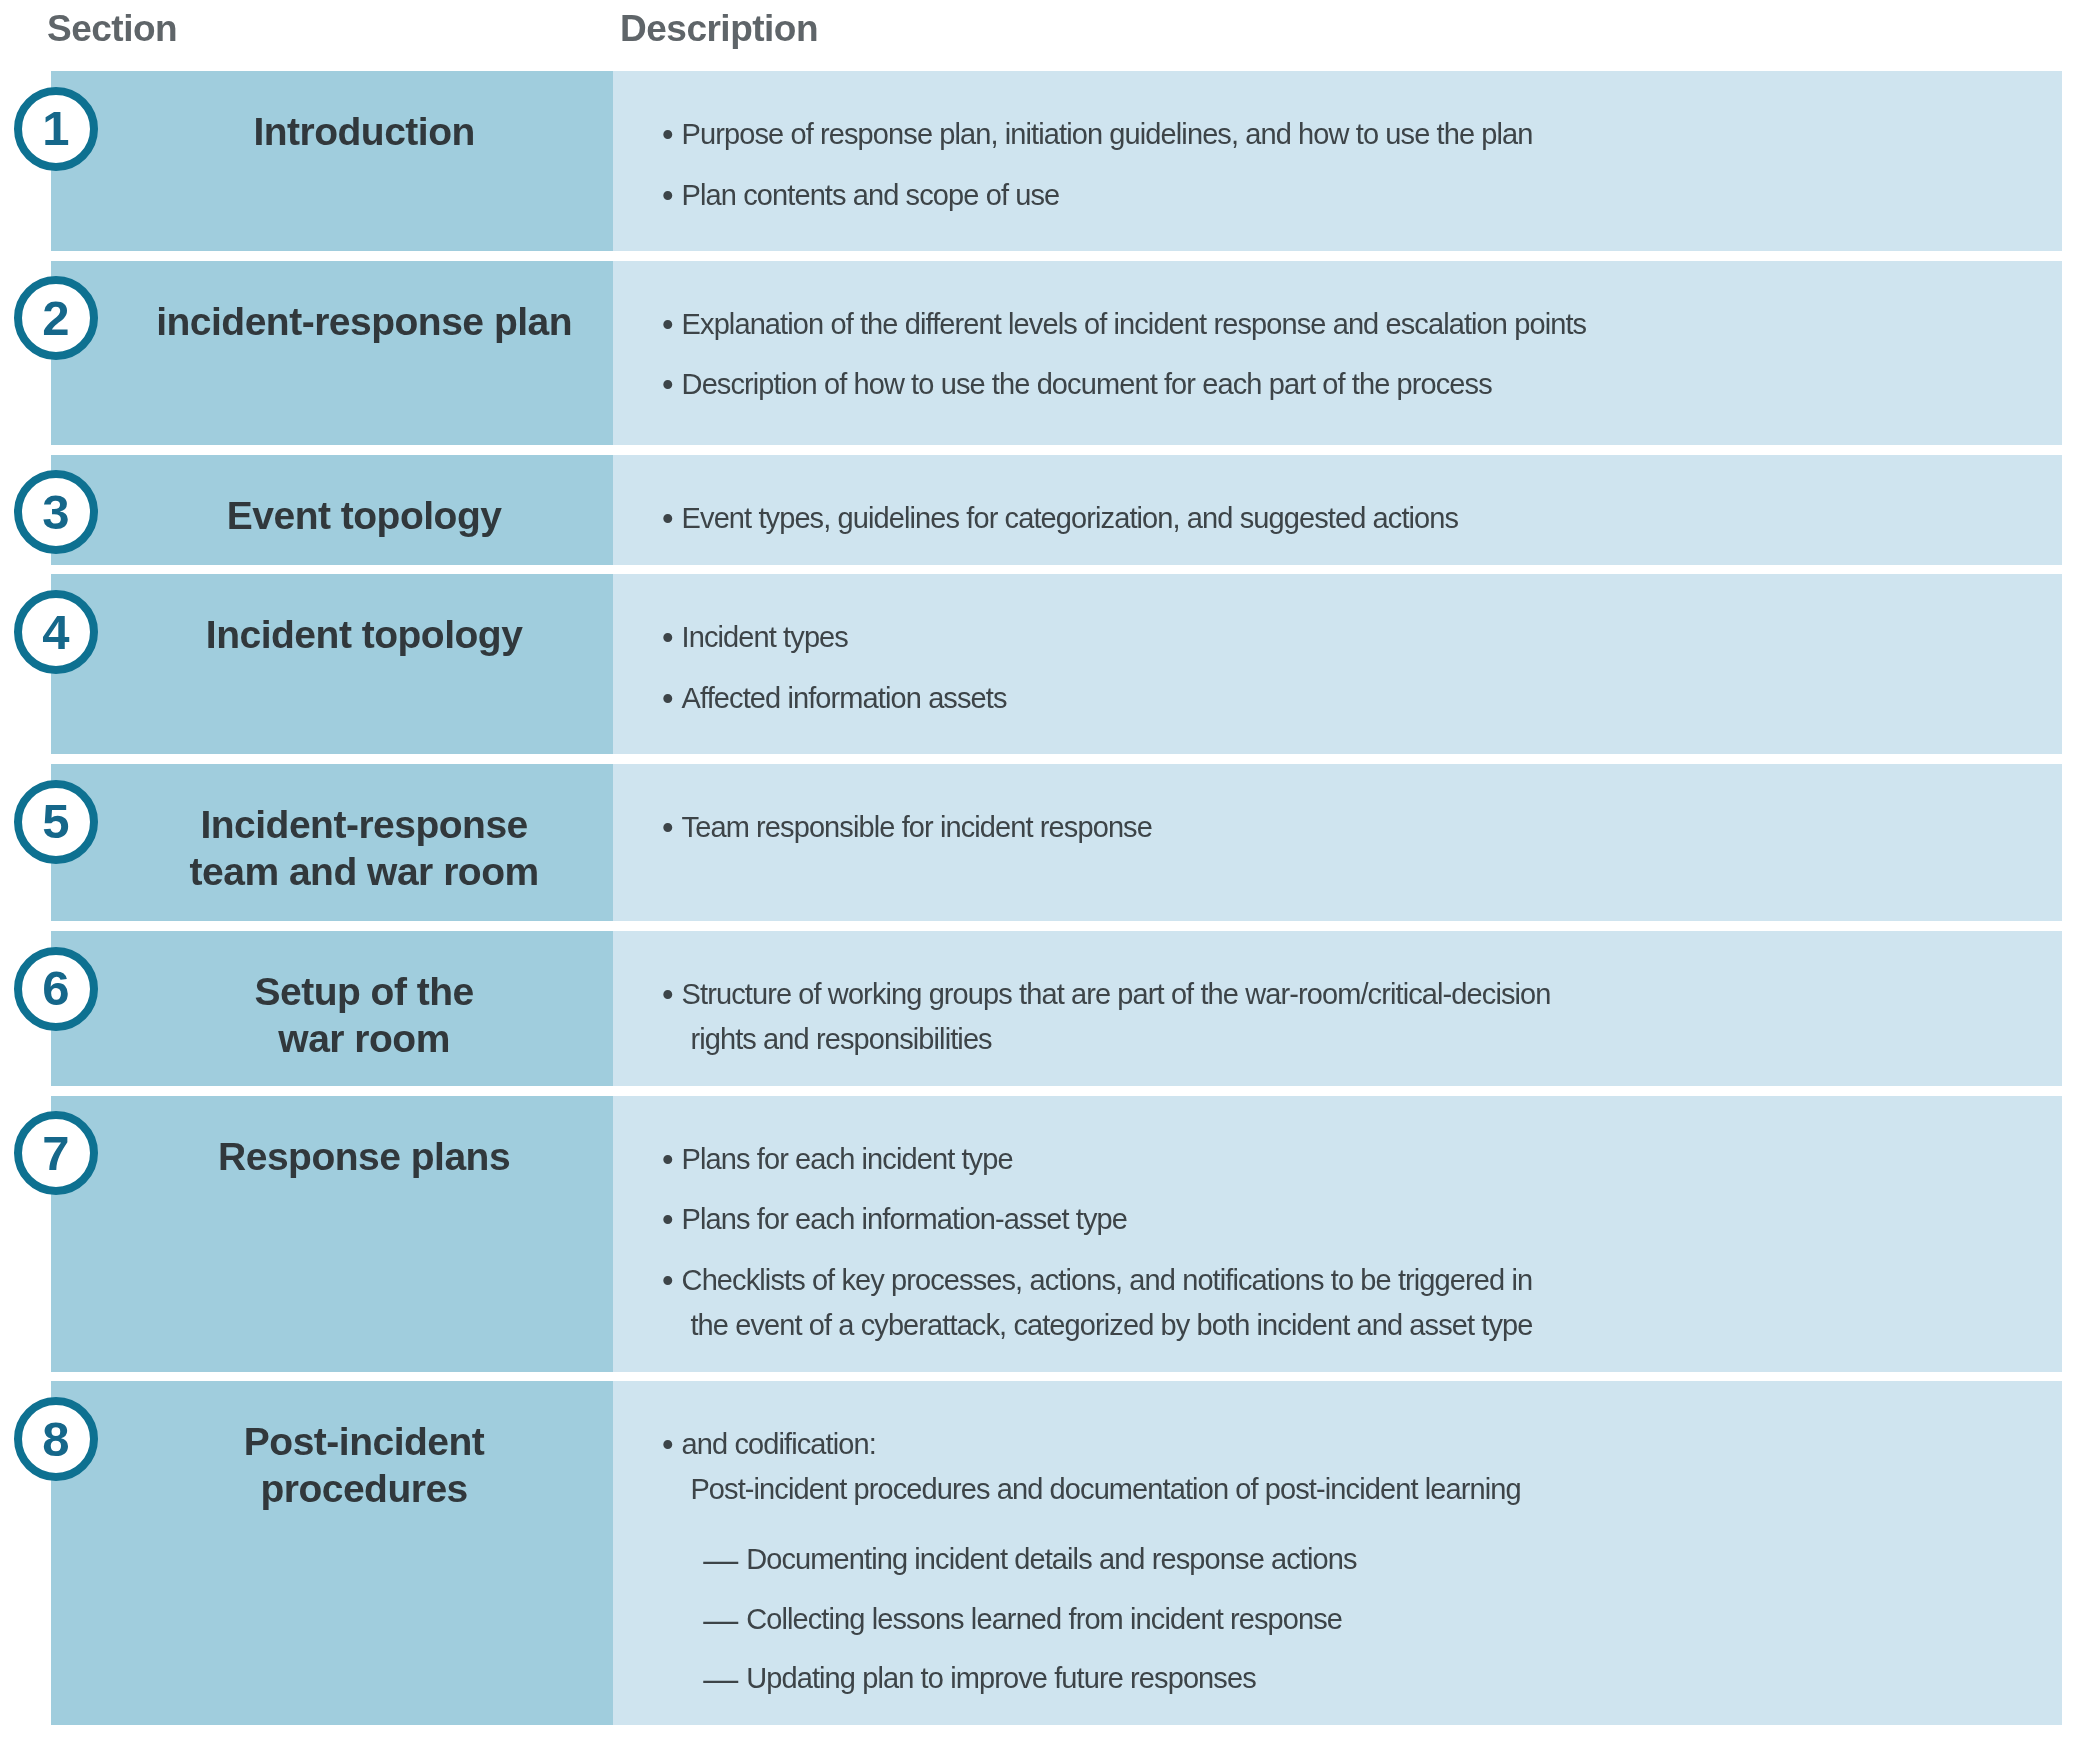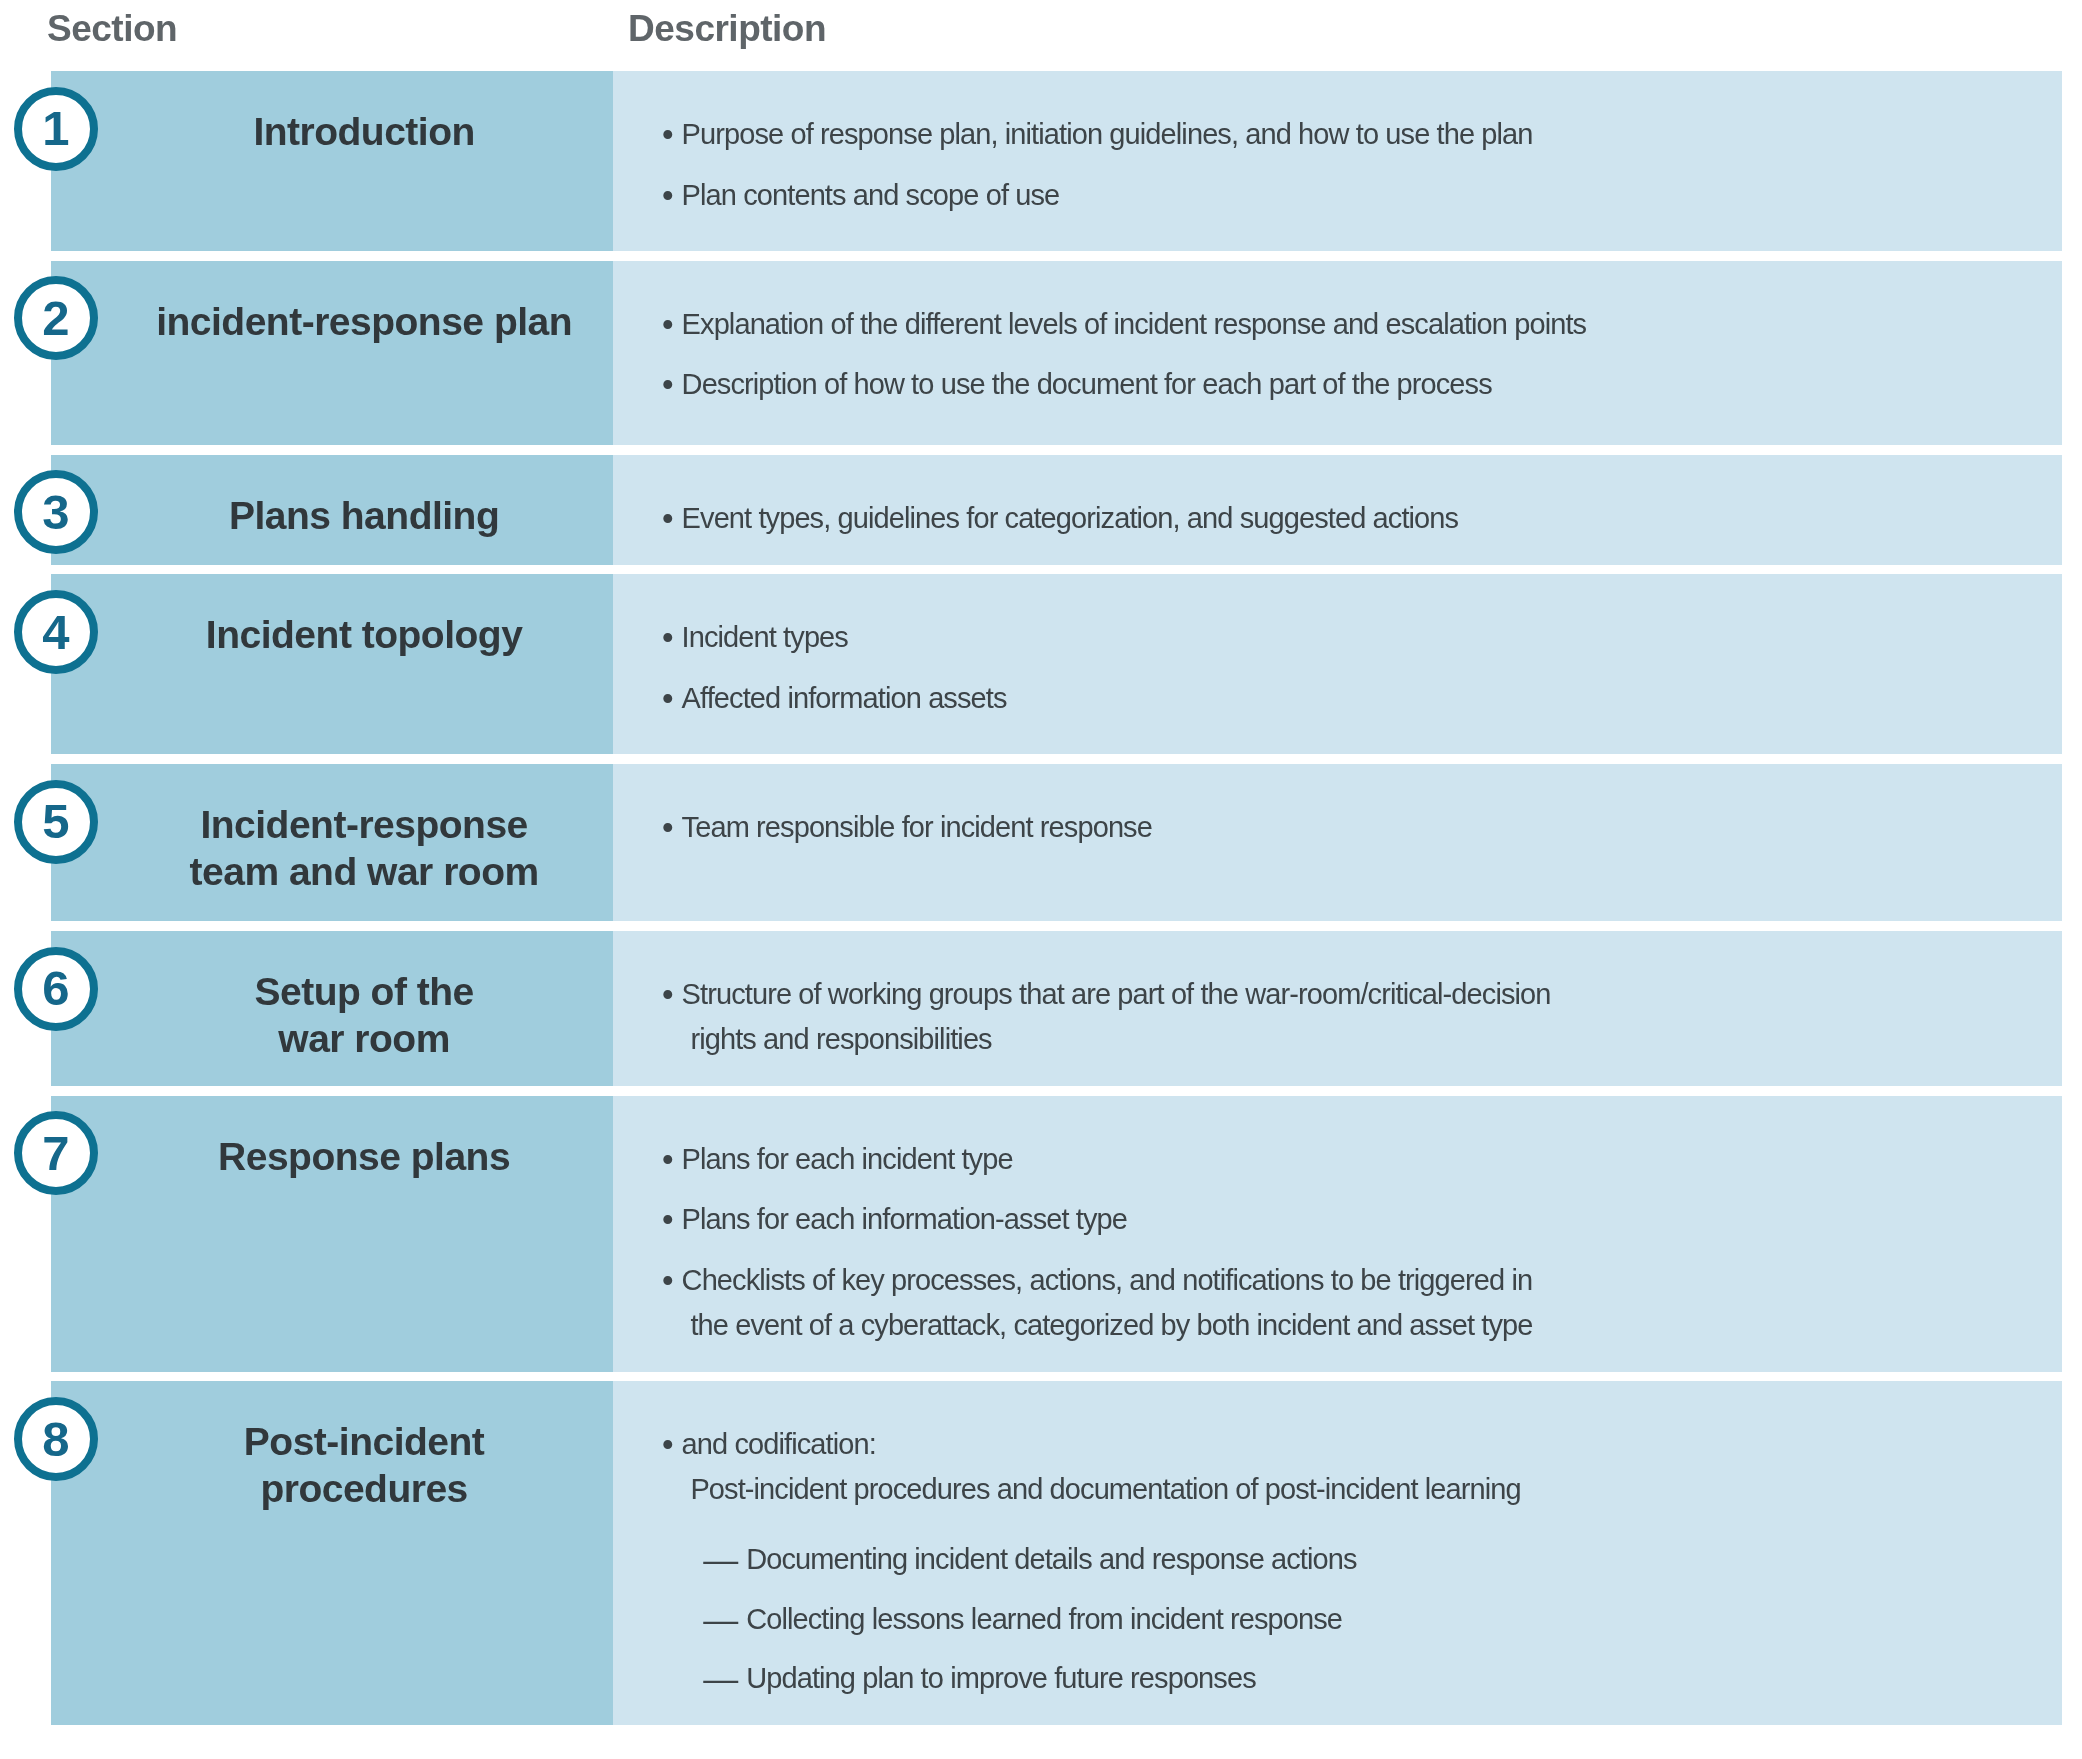--- a/index.html
+++ b/index.html
@@ -14,21 +14,20 @@
     height: 1759px;
     background: #ffffff;
     overflow: hidden;
   }
   .table-header {
     display: flex;
     align-items: flex-start;
     box-sizing: border-box;
     height: 71px;
     padding: 7.8px 0 0 47px;
-    gap: 8px;
   }
   .col-header {
     font-size: 37px;
     font-weight: bold;
     color: var(--header-text, #5f6569);
     letter-spacing: -0.5px;
     line-height: 1.15;
   }
   .col-header.section { width: 573px; }
 
@@ -180,21 +179,21 @@
               <div class="line">Description of how to use the document for each part of the process</div>
             </div>
           </div>
         </div>
   </div>
       <div class="row">
     <div class="badge">
       <span class="num">3</span>
     </div>
     <div class="section-cell">
-          <div class="title-line">Plans handling</div>
+          <div class="title-line">Event topology</div>
         </div>
     <div class="desc-cell">
           <div class="bullet-item">
             <span class="marker">•</span>
             <div class="bullet-lines">
               <div class="line">Event types, guidelines for categorization, and suggested actions</div>
             </div>
           </div>
         </div>
   </div>

